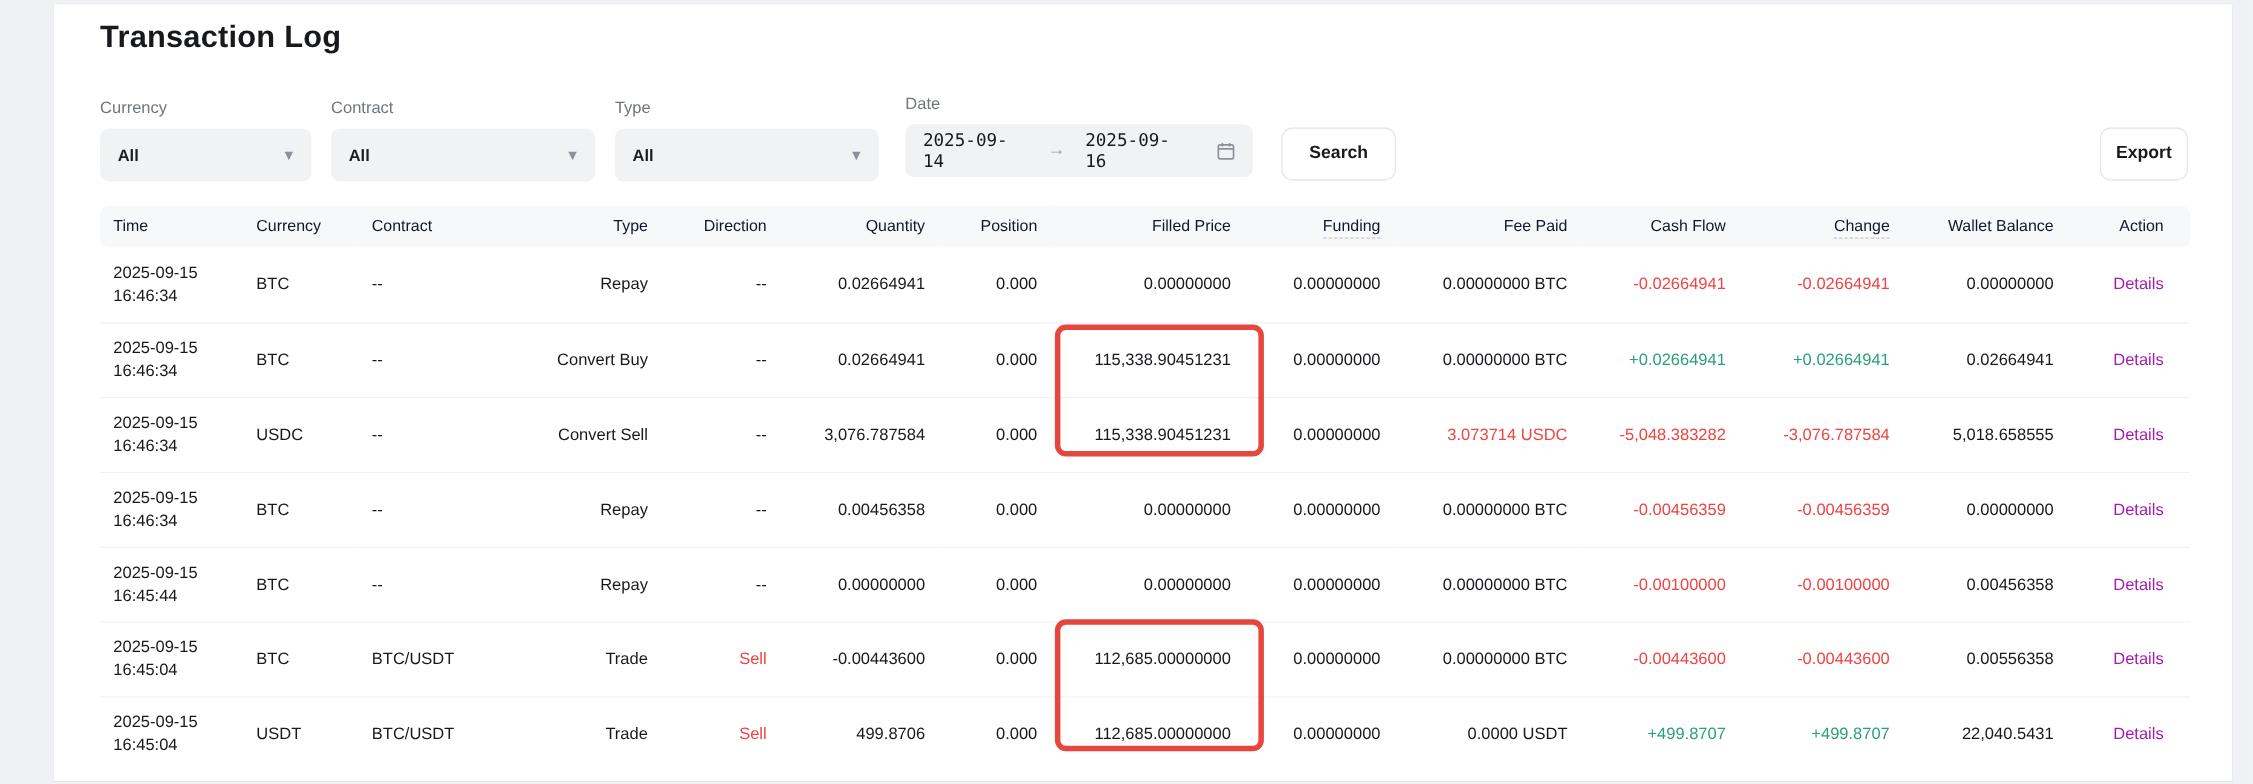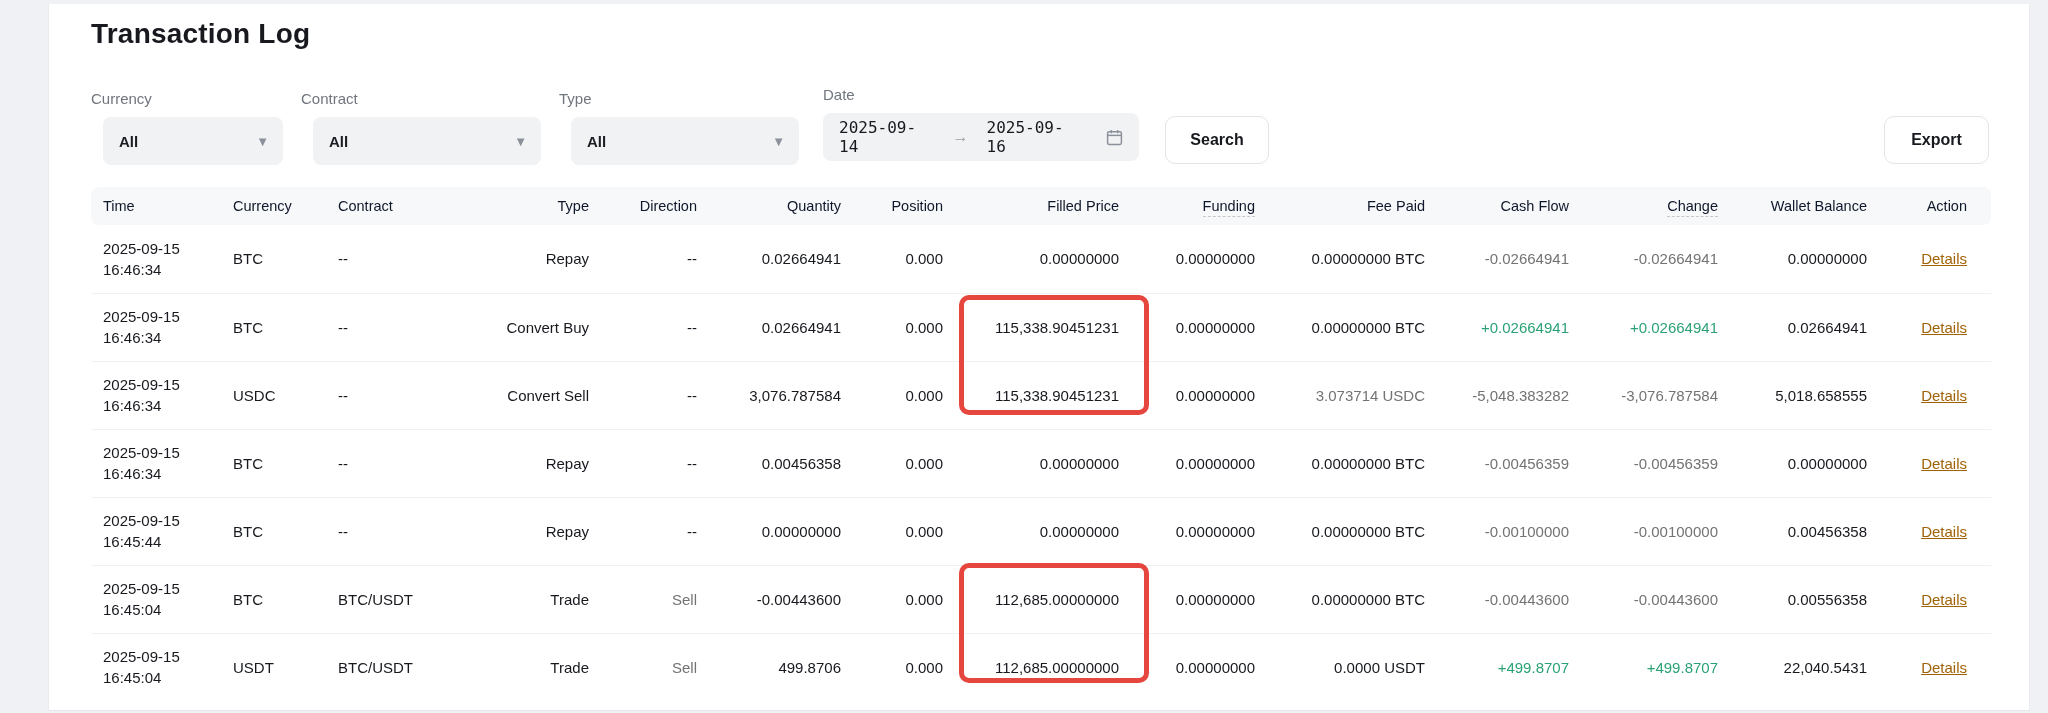--- a/index.html
+++ b/index.html
@@ -22,21 +22,21 @@
     position:absolute; left:42px; top:14px;
     font-size:28px; font-weight:700; letter-spacing:.2px;
   }
   
   .fgroup { position:absolute; top:86px; }
   .flabel { font-size:15px; color:#70757e; margin-bottom:9px; height:18px; }
   .select, .datebox {
     height:48px; background:#f1f2f4; border-radius:8px;
     display:flex; align-items:center; padding:0 16px; position:relative;
   }
-  .select { font-size:15px; font-weight:700; color:#1b1d22; cursor:pointer;margin-left:12px; }
+  .select { font-size:15px; font-weight:700; color:#1b1d22; cursor:pointer; }
   .select .caret {
     position:absolute; right:14px; top:50%; transform:translateY(-50%);
     color:#8b919b; font-size:13px; font-weight:400;
   }
   .datebox {
     font-family:"DejaVu Sans Mono", monospace; font-size:16px; color:#17191e;
     gap:18px; cursor:pointer;
   }
   .datebox .arrow { color:#9aa0a8; font-family:"Liberation Sans", sans-serif; font-size:16px; }
   .btn {
@@ -60,23 +60,23 @@
   th.al, td.al { text-align:left; }
   th.ar, td.ar { text-align:right; }
   .hint { border-bottom:1px dashed #c3c8cf; padding-bottom:2px; }
   tbody td {
     height:68px; padding:0 12px; border-top:1px solid #f0f1f3;
     color:#17191e; white-space:nowrap;
   }
   tbody tr:first-child td { border-top:none; }
   tbody td:last-child { padding-right:24px; }
   td.c-time { white-space:pre-line; line-height:21px; }
-  .neg  { color:#737373; }
+  .neg  { color:#ef4444; }
   .pos  { color:#2ba275; }
-  .link { color:#a16207; cursor:pointer;text-decoration:underline; }
+  .link { color:#a21caf; cursor:pointer; }
   
   .hl-box {
     position:absolute; left:910px; width:190px;
     border:5px solid #e5463e; border-radius:10px;
     pointer-events:none;
   }
   #hl1 { top:291px; height:120px; }
   #hl2 { top:559px; height:120px; }
 </style>
 </head>
@@ -122,21 +122,21 @@
             <rect x="1.5" y="2.5" width="13" height="12" rx="1.5"></rect>
             <line x1="1.5" y1="6" x2="14.5" y2="6"></line>
             <line x1="5" y1="1" x2="5" y2="4"></line>
             <line x1="11" y1="1" x2="11" y2="4"></line>
           </svg>
         </span>
       </div>
     </div>
 
     <button class="btn" style="left:1104px; width:104px;margin-left:12px;">Search</button>
-    <button class="btn" style="right:40px; width:105px;">Export</button>
+    <button class="btn" style="right:40px; width:80px;">Export</button>
   </div>
 
   <table>
     <colgroup>
       <col style="width:130px">
         <col style="width:105px">
         <col style="width:155px">
       <col style="width:120px">
         <col style="width:108px">
         <col style="width:144px">

